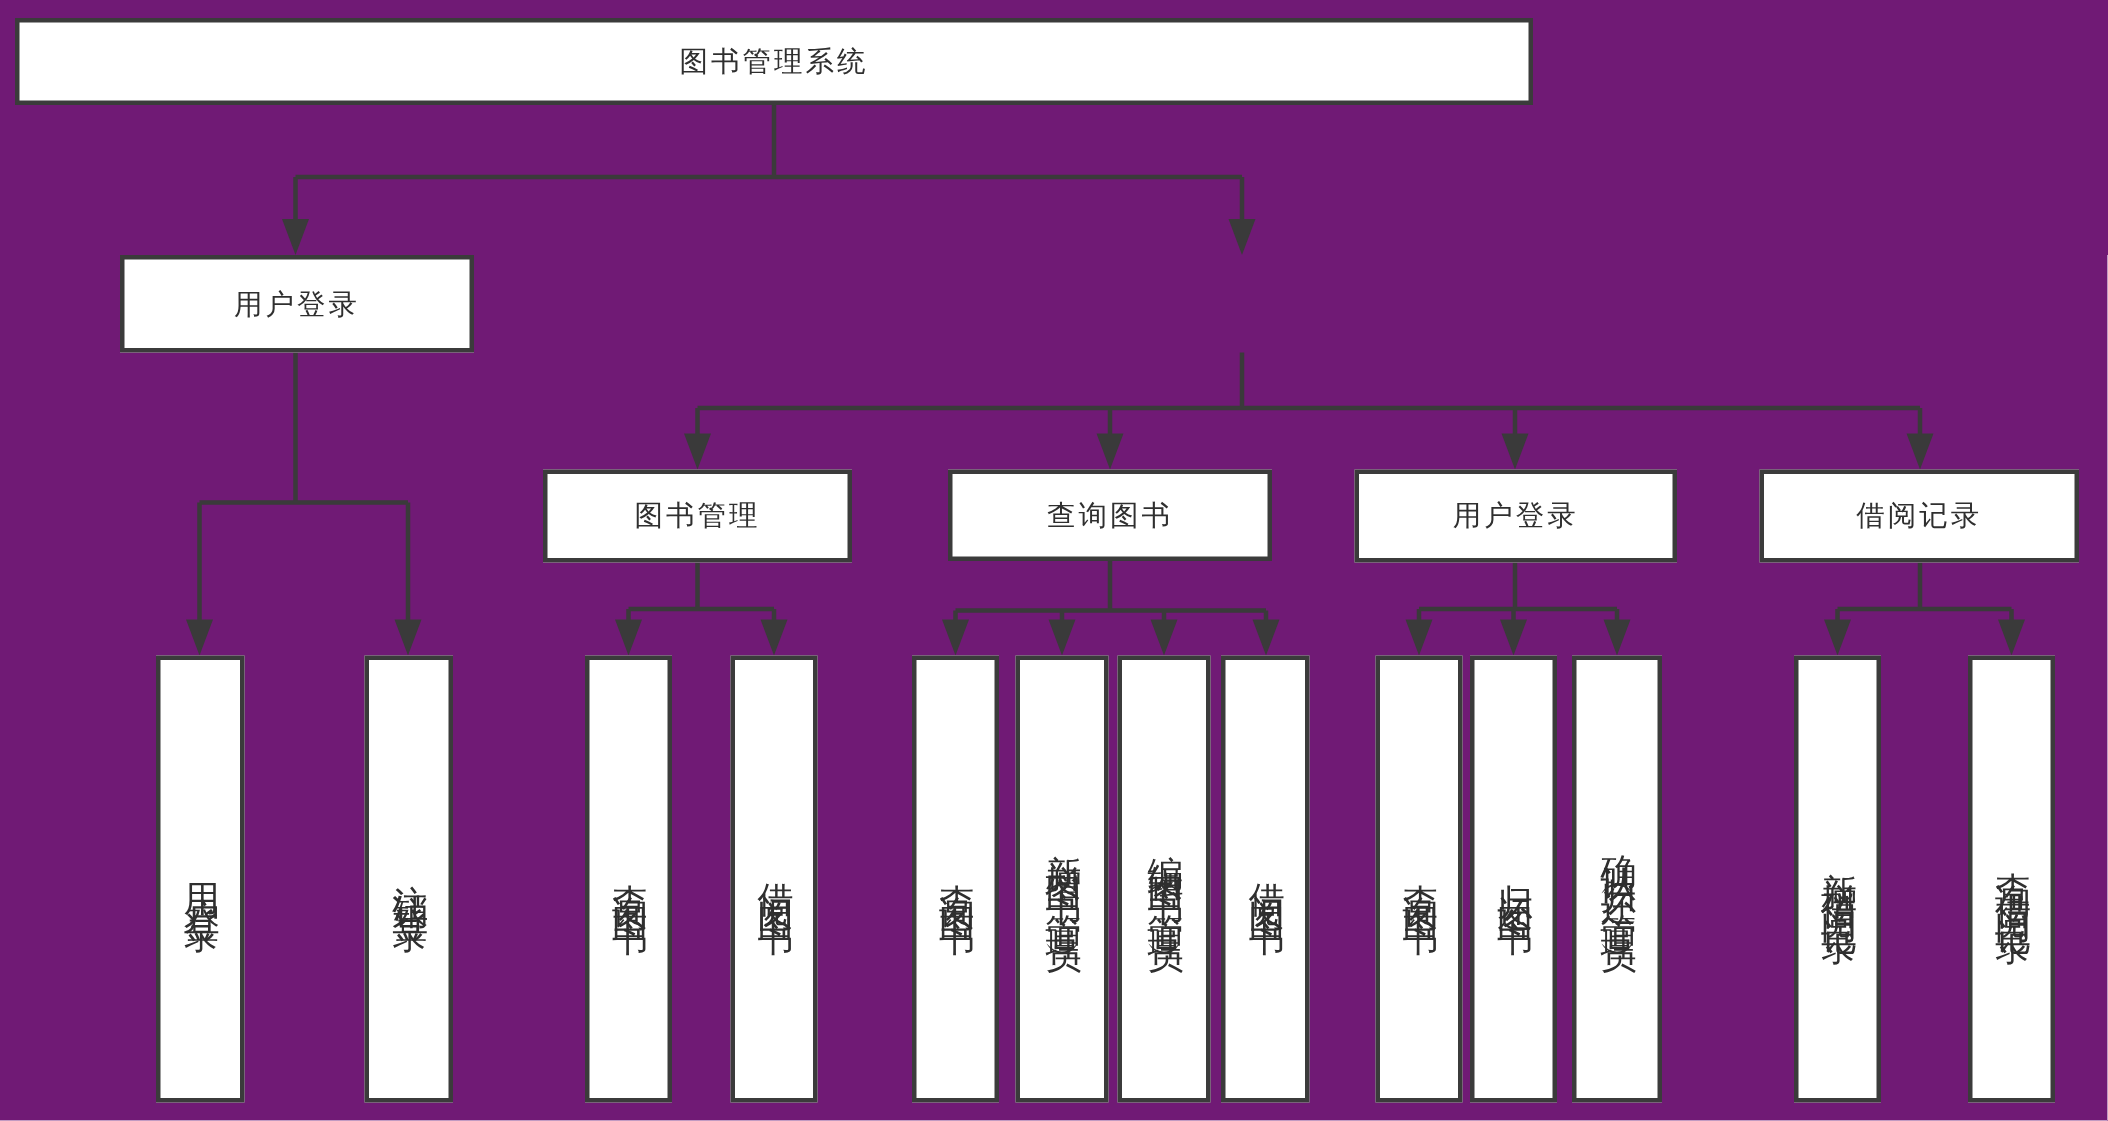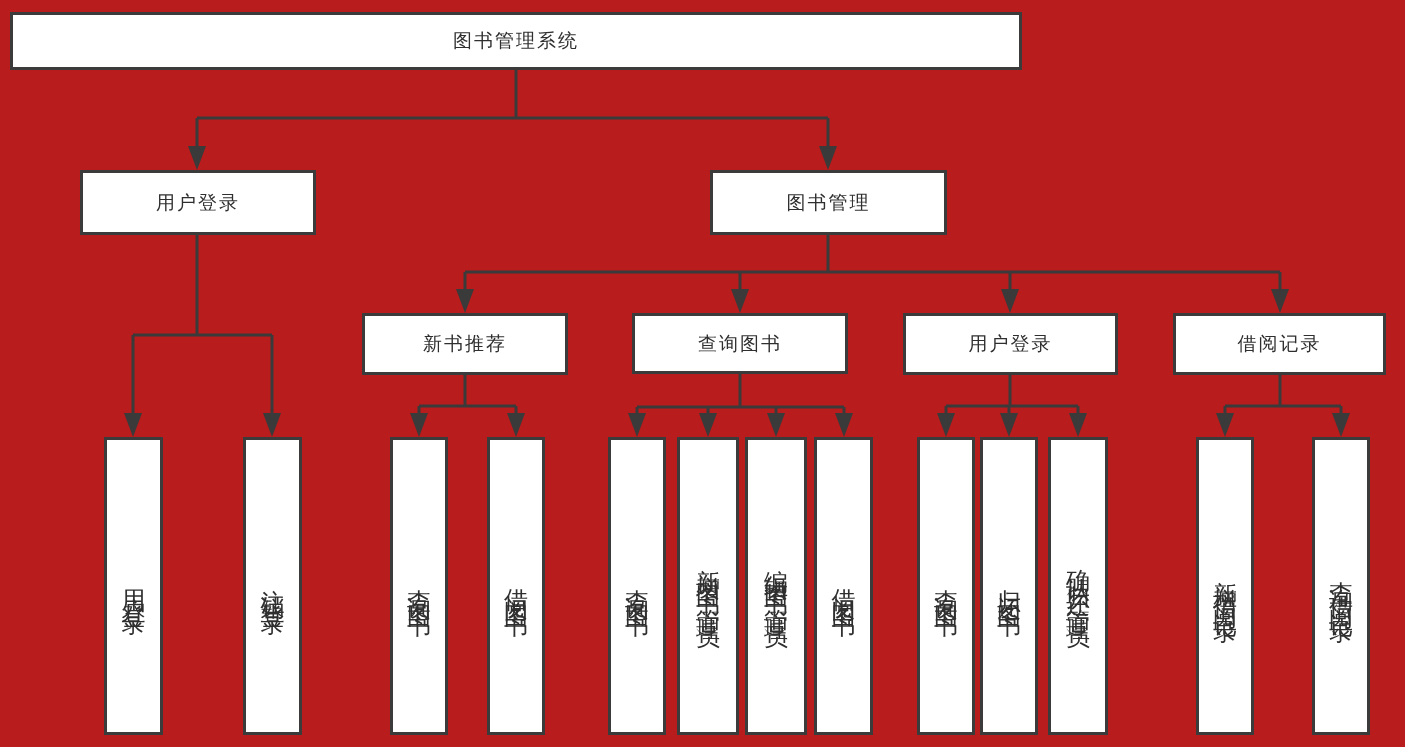--- a/index.html
+++ b/index.html
@@ -1,17 +1,17 @@
 <!DOCTYPE html>
 <html><head>
 <meta charset="utf-8">
 <style>
   html,body{margin:0;padding:0;background:#ffffff;}
   .stage{
-    position:relative;width:1405px;height:747px;background:#b91c1c;overflow:hidden;
+    position:relative;width:1405px;height:747px;background:#701a75;overflow:hidden;
     font-family:"Liberation Sans","DejaVu Sans",sans-serif;color:#2f2f2f;
   }
   svg.connectors{position:absolute;left:0;top:0;z-index:1;}
   .node{
     position:absolute;z-index:2;background:#ffffff;border:3px solid #3b3b3b;
     display:flex;align-items:center;justify-content:center;box-sizing:border-box;
   }
   .node.h span{font-size:19px;letter-spacing:2px;white-space:nowrap;}
   .node.v span{
     writing-mode:vertical-rl;text-orientation:mixed;
@@ -60,26 +60,23 @@
     </g>
   </svg>
 
   <div class="node h" style="left:10px;top:12px;width:1012px;height:58px">
     <span>图书管理系统</span>
   </div>
 
   <div class="node h" style="left:80px;top:170px;width:236px;height:65px">
     <span>用户登录</span>
   </div>
-  <div class="node h" style="left:710px;top:170px;width:237px;height:65px">
-    <span>图书管理</span>
-  </div>
 
   <div class="node h" style="left:362px;top:313px;width:206px;height:62px">
-    <span>新书推荐</span>
+    <span>图书管理</span>
   </div>
   <div class="node h" style="left:632px;top:313px;width:216px;height:61px">
     <span>查询图书</span>
   </div>
   <div class="node h" style="left:903px;top:313px;width:215px;height:62px">
     <span>用户登录</span>
   </div>
   <div class="node h" style="left:1173px;top:313px;width:213px;height:62px">
     <span>借阅记录</span>
   </div>

